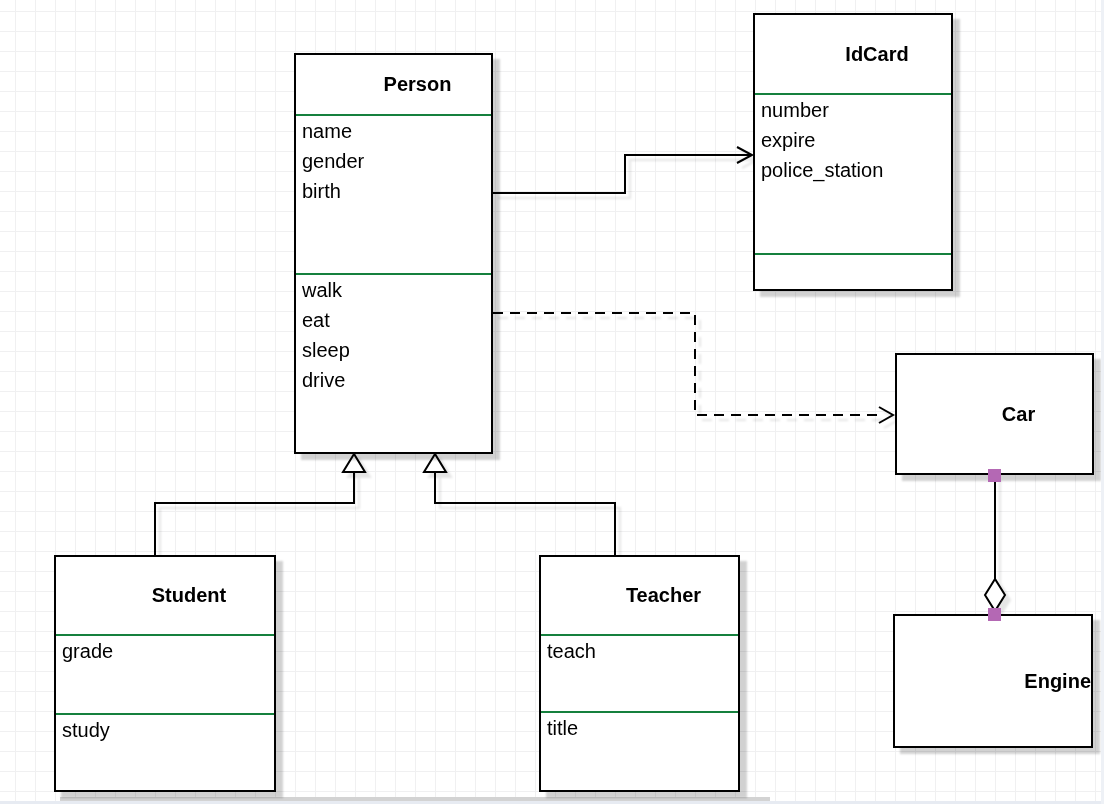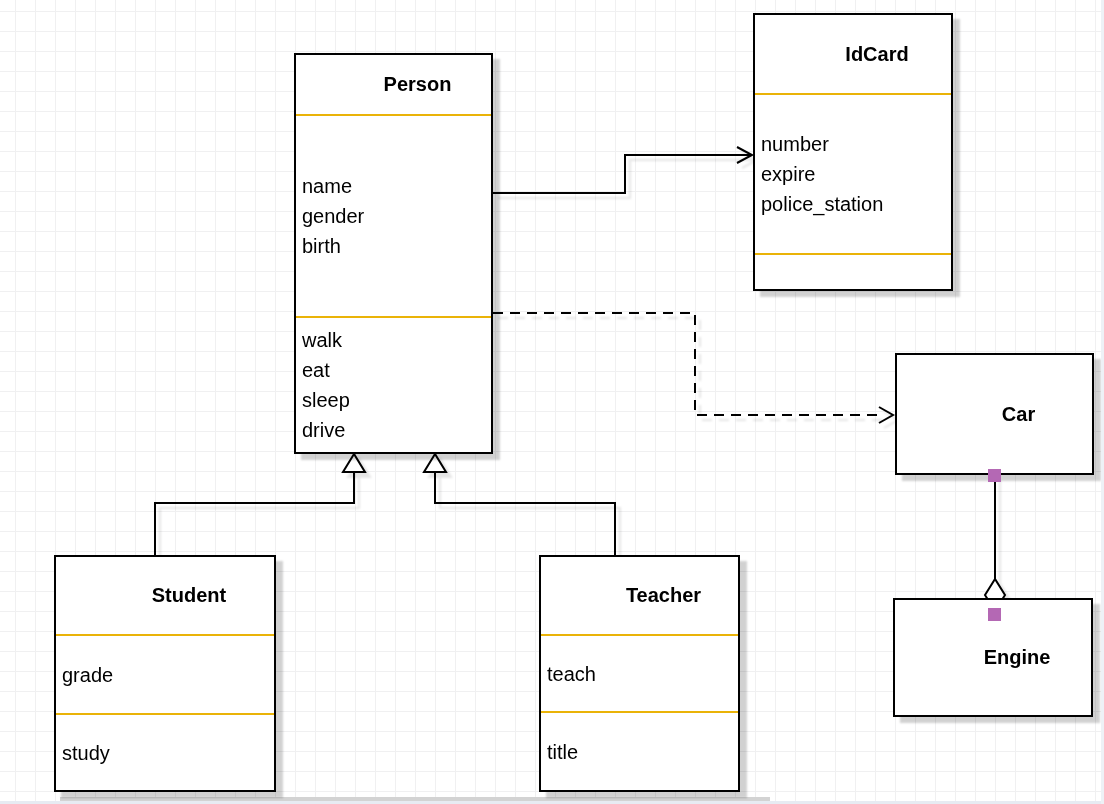--- a/index.html
+++ b/index.html
@@ -36,24 +36,24 @@
     display: flex;
     align-items: center;
     justify-content: center;
     font-weight: bold;
     font-size: 20px;
     padding-left: 48px;
   }
   .uml-title.fill { flex: 1 1 auto; }
   .uml-section {
     flex: 0 0 auto;
-    border-top: 2px solid #eab308;
+    border-top: 2px solid #15803d;
     display: flex;
     flex-direction: column;
-    justify-content: center;
+    justify-content: flex-start;
     padding-left: 6px;
     font-size: 20px;
     line-height: 30px;
   }
   .uml-section.fill { flex: 1 1 auto; }
 
   .under-shadow-strip {
     position: absolute;
     left: 60px; top: 797px; width: 710px; height: 7px;
     background: #d3d3d3;
@@ -97,21 +97,21 @@
     </g>
 
     <g stroke="#000000" stroke-width="2">
       <path d="M995,475 L995,580" fill="none"></path>
       <polygon points="995,579 985,595 995,611 1005,595" fill="#ffffff"></polygon>
     </g>
   </svg>
 
   <div class="uml-class" style="left:294px; top:53px; width:199px; height:401px;">
     <div class="uml-title" style="height:59px">Person</div>
-    <div class="uml-section" style="height:202px">
+    <div class="uml-section" style="height:159px">
       <div>name</div>
       <div>gender</div>
       <div>birth</div>
     </div>
     <div class="uml-section fill">
       <div>walk</div>
       <div>eat</div>
       <div>sleep</div>
       <div>drive</div>
     </div>
@@ -124,21 +124,21 @@
       <div>expire</div>
       <div>police_station</div>
     </div>
     <div class="uml-section fill"></div>
   </div>
 
   <div class="uml-class" style="left:895px; top:353px; width:199px; height:122px;">
     <div class="uml-title fill">Car</div>
   </div>
 
-  <div class="uml-class" style="left:893px; top:598px; width:200px; height:119px;">
+  <div class="uml-class" style="left:893px; top:614px; width:200px; height:134px;align-items:flex-end;">
     <div class="uml-title fill">Engine</div>
   </div>
 
   <div class="uml-class" style="left:54px; top:555px; width:222px; height:237px;">
     <div class="uml-title" style="height:77px">Student</div>
     <div class="uml-section" style="height:79px">
       <div>grade</div>
     </div>
     <div class="uml-section fill">
       <div>study</div>

